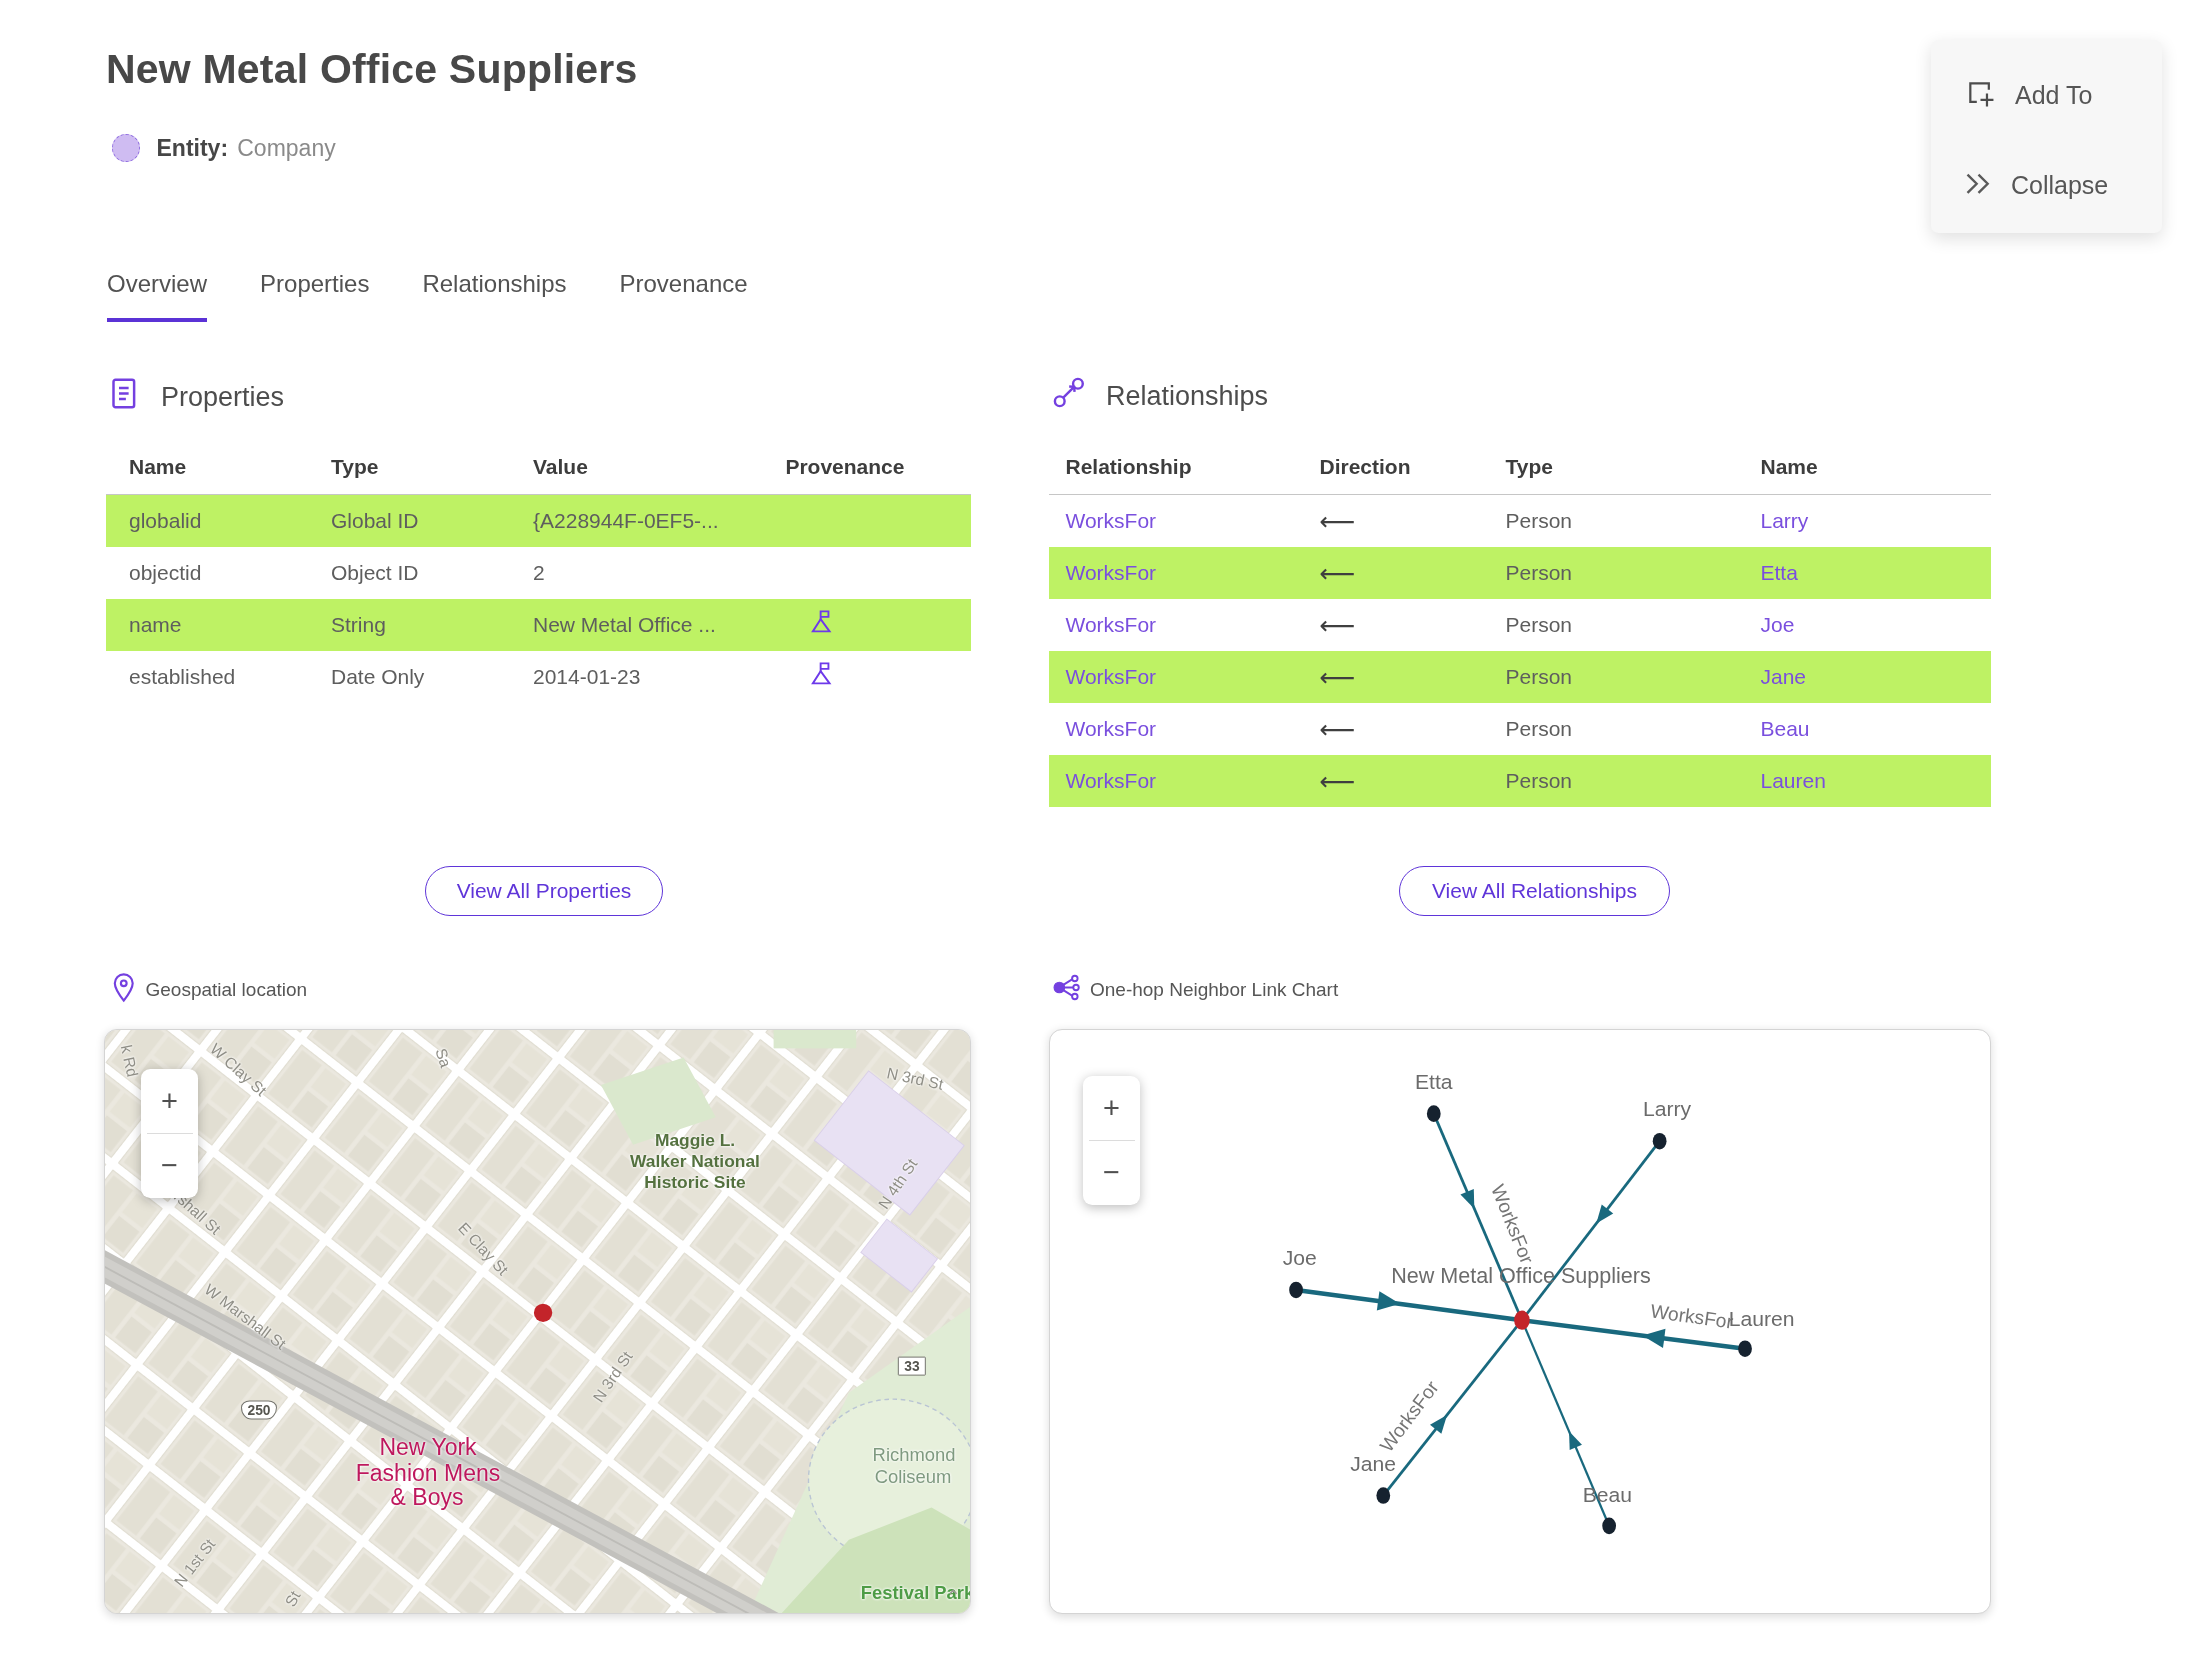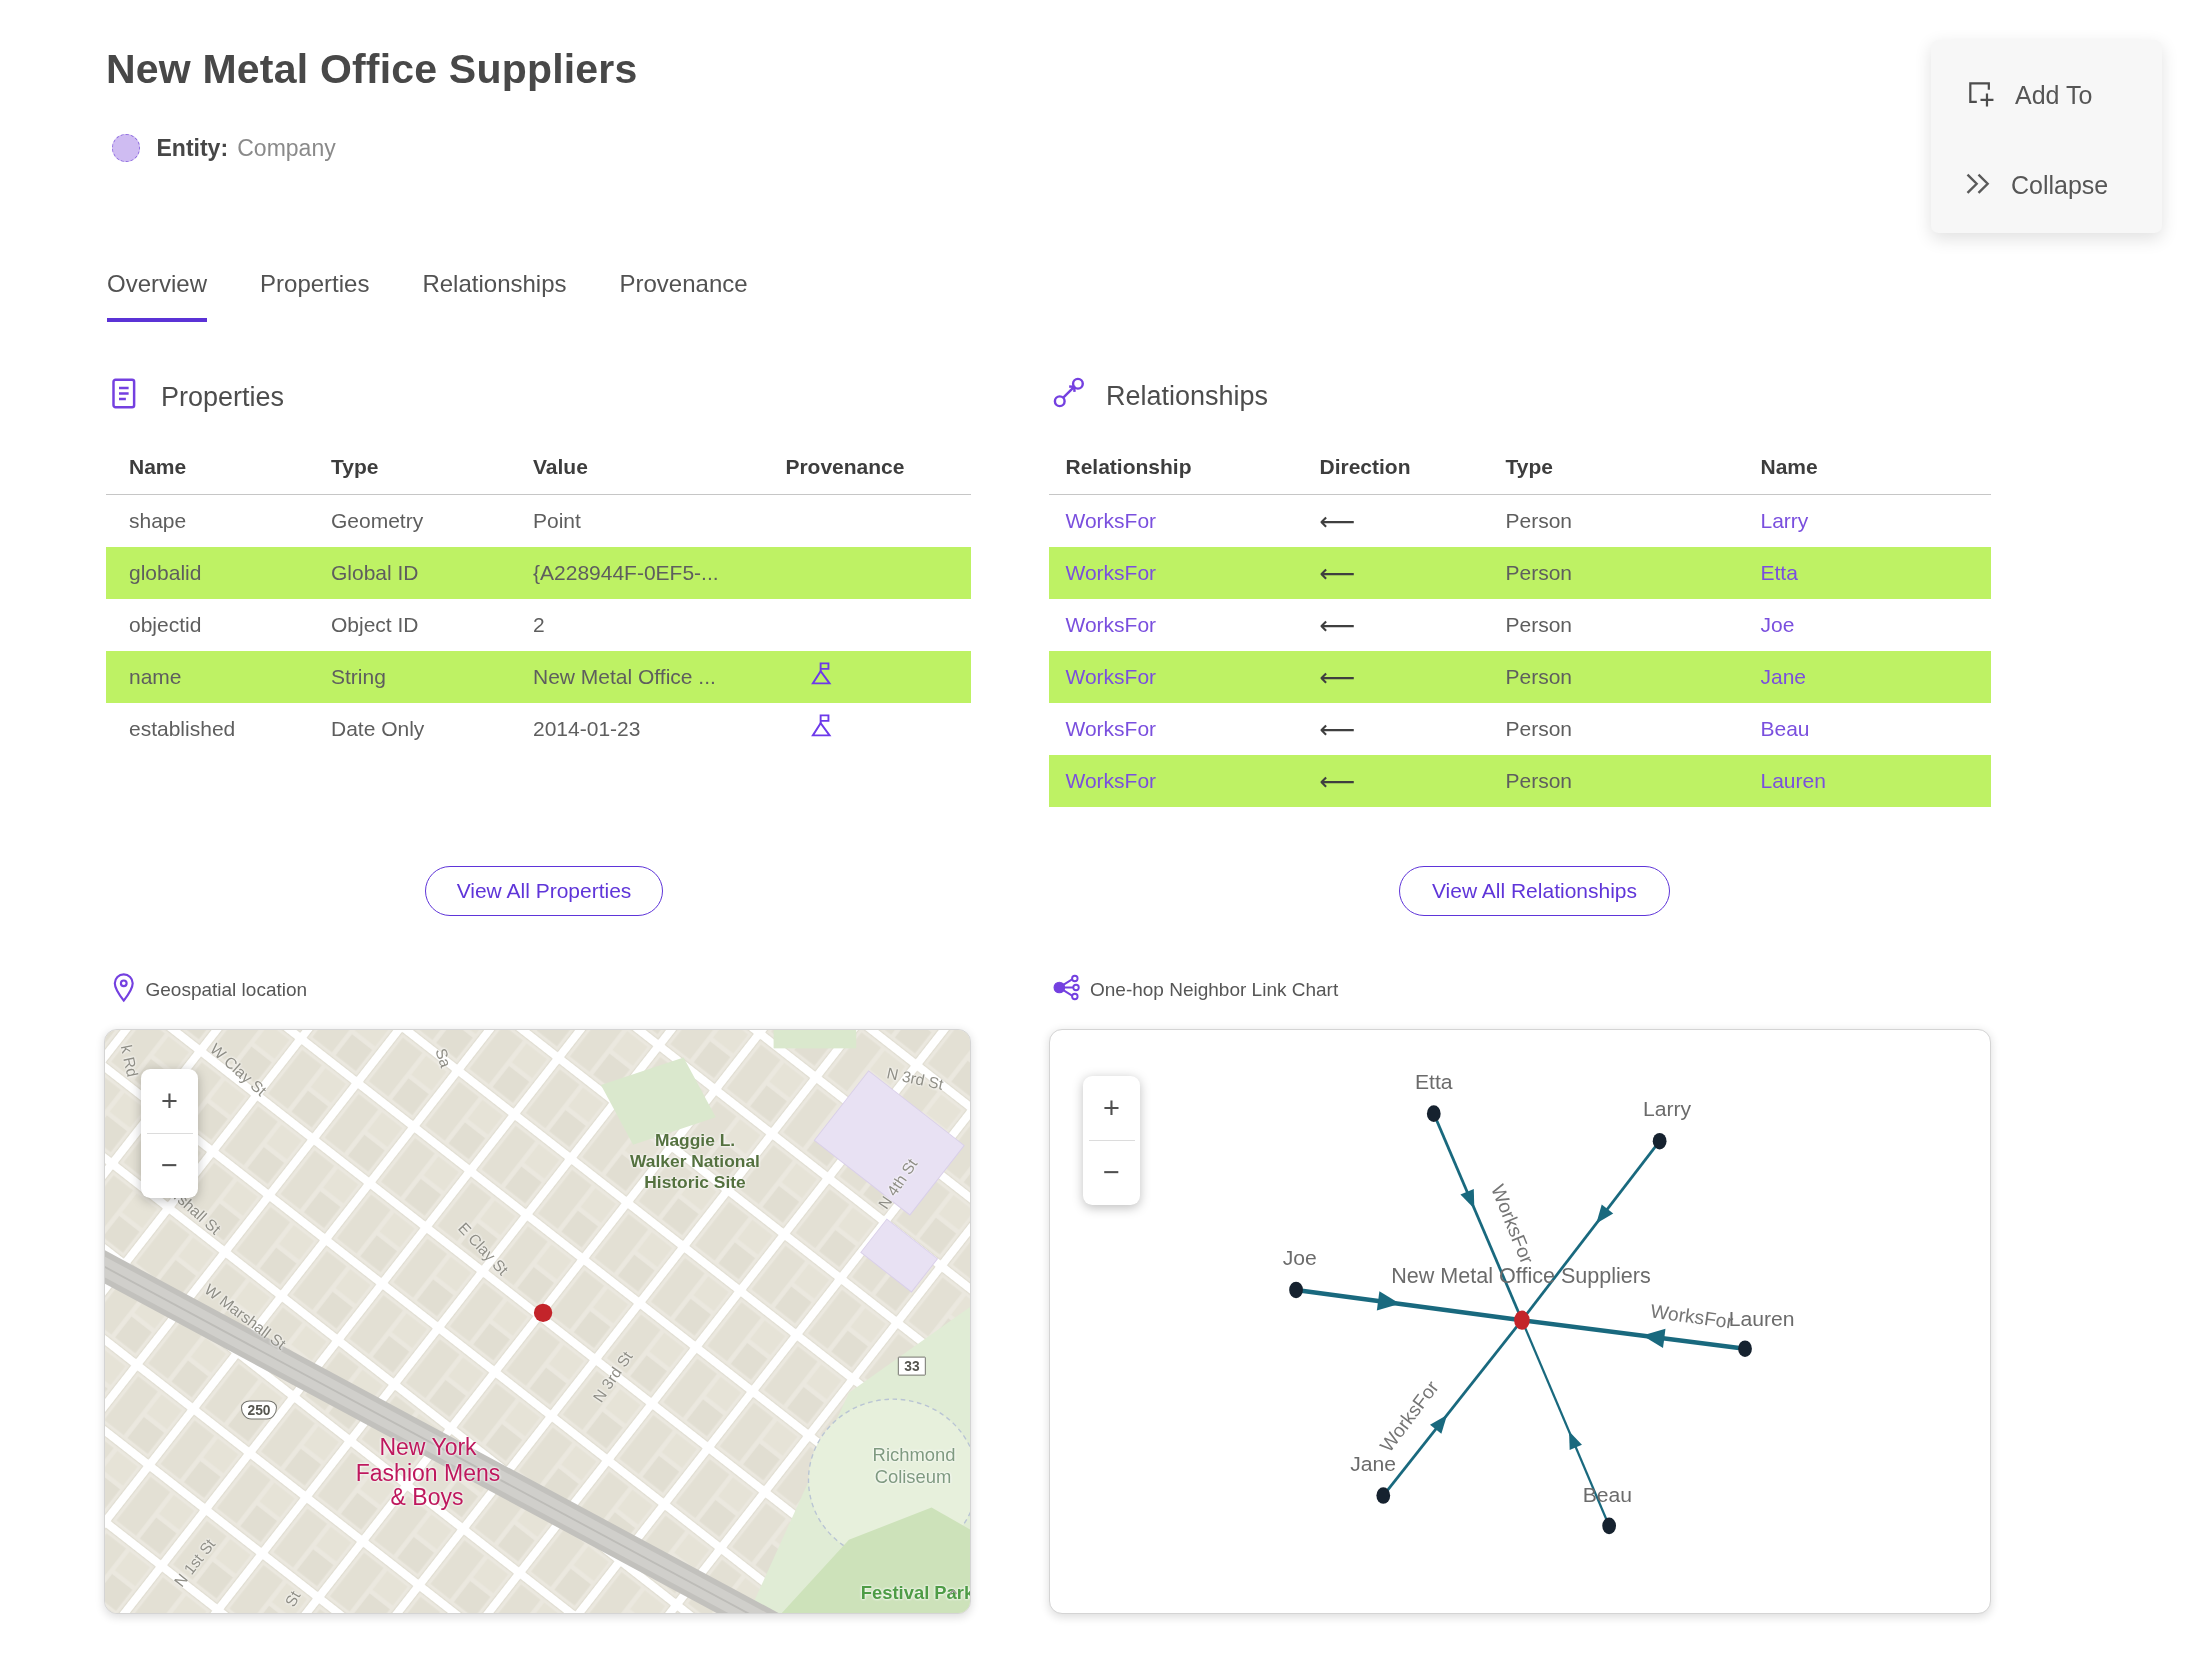--- a/index.html
+++ b/index.html
@@ -141,28 +141,20 @@
   </div>
 
   <div class="table props">
     <div class="thead">
       <div class="th c1">Name</div>
       <div class="th c2">Type</div>
       <div class="th c3">Value</div>
       <div class="th c4">Provenance</div>
     </div>
     <div id="props-body">
-        <div class="trow">
-    <div class="td c1">shape</div>
-    <div class="td c2">Geometry</div>
-    <div class="td c3">Point</div>
-    <div class="td c4">
-      
-    </div>
-  </div>
         <div class="trow alt">
     <div class="td c1">globalid</div>
     <div class="td c2">Global ID</div>
     <div class="td c3">{A228944F-0EF5-...</div>
     <div class="td c4">
       
     </div>
   </div>
         <div class="trow">
     <div class="td c1">objectid</div>

